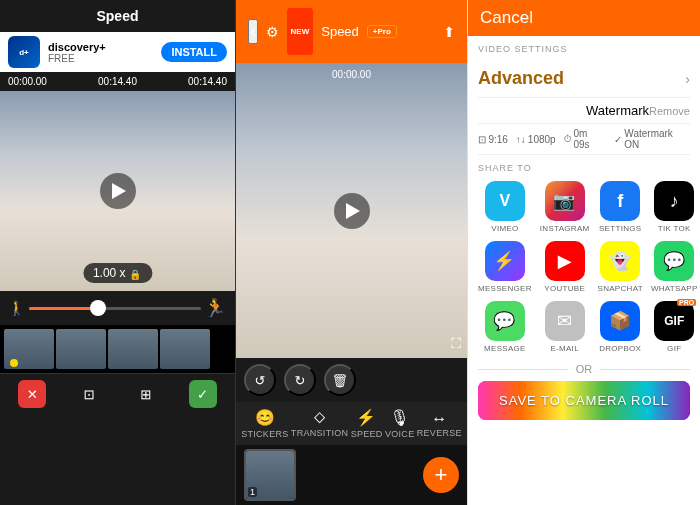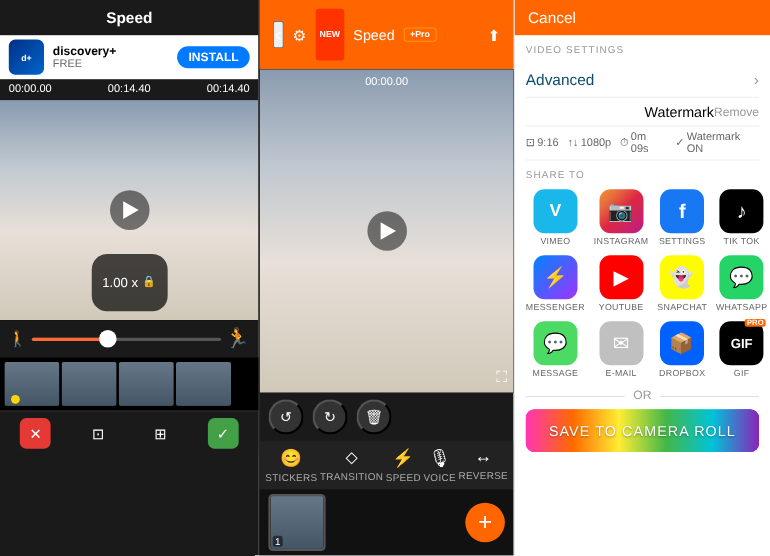--- a/index.html
+++ b/index.html
@@ -109,24 +109,24 @@
       margin-left: 3px;
     }
     .speed-badge {
       position: absolute;
       bottom: 8px;
       left: 50%;
       transform: translateX(-50%);
       background: rgba(0,0,0,0.7);
       color: white;
       border-radius: 14px;
-      padding: 19px 10px;
+      padding: 3px 10px;
       font-size: 12px;
       display: flex;
-      align-items: flex-start;
+      align-items: flex-end;
       gap: 4px;
     }
     .lock-icon-small {
       font-size: 10px;
     }
     .speed-slider-area {
       padding: 6px 8px;
       display: flex;
       align-items: center;
       gap: 4px;
@@ -411,21 +411,21 @@
       background: #ff6600;
       display: flex;
       align-items: center;
       padding: 8px 12px;
       gap: 8px;
     }
     .cancel-btn {
       background: none;
       border: none;
       color: white;
-      font-size: 14px;
+      font-size: 17px;
       cursor: pointer;
     }
     .save-video-btn {
       background: none;
       border: none;
       color: white;
       font-size: 13px;
       font-weight: 600;
       cursor: pointer;
       flex: 1;
@@ -445,23 +445,23 @@
     }
     .settings-row {
       display: flex;
       align-items: center;
       justify-content: space-between;
       padding: 8px 0;
       border-bottom: 1px solid #eee;
       cursor: pointer;
     }
     .settings-row-label {
-      font-size: 14px;
-      color: #0c4a6e;
-      font-weight: 400;
+      font-size: 18px;
+      color: #a16207;
+      font-weight: 700;
     }
     .chevron-right { color: #999; font-size: 14px; }
     .remove-link { color: #999; font-size: 11px; cursor: pointer; }
     .meta-row {
       display: flex;
       align-items: center;
       gap: 8px;
       padding: 4px 0;
       font-size: 10px;
       color: #666;

